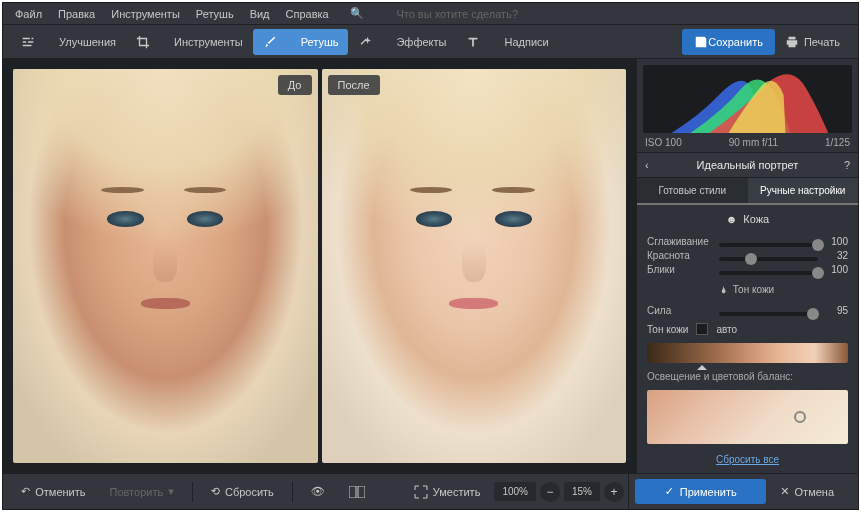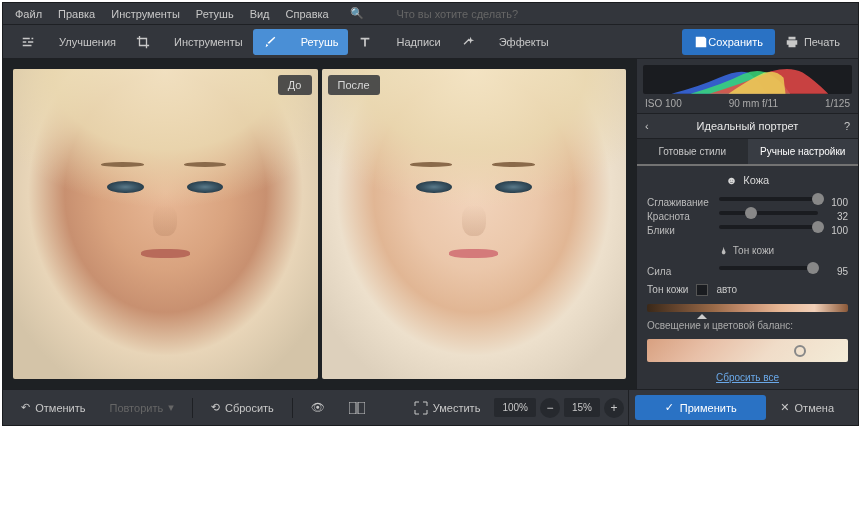--- a/index.html
+++ b/index.html
@@ -1,17 +1,17 @@
 <!DOCTYPE html>
 <html><head>
 <meta charset="utf-8">
 <style>
 *{margin:0;padding:0;box-sizing:border-box;font-family:Arial,sans-serif;user-select:none}
 body{background:#fff;width:861px;height:512px;overflow:hidden}
-.app{width:857px;height:424px;margin:2px;background:#2a2d32;border:1px solid #1a1c1f;display:flex;flex-direction:column;font-size:11px;color:#c8c8c8}
+.app{width:857px;height:508px;margin:2px;background:#2a2d32;border:1px solid #1a1c1f;display:flex;flex-direction:column;font-size:11px;color:#c8c8c8}
 .menubar{height:22px;background:#33363c;display:flex;align-items:center;padding:0 4px;border-bottom:1px solid #1e2024}
 .menubar span{padding:3px 8px;cursor:pointer}
 .search-icon{margin-left:6px;color:#888}
 .search-text{color:#666;margin-left:16px}
 .toolbar{height:34px;background:#33363c;display:flex;align-items:center;padding:0 8px;border-bottom:1px solid #1e2024}
 .tab{display:flex;align-items:center;padding:6px 10px;gap:24px;cursor:pointer;border-radius:3px}
 .tab.active{background:#4a8fd6;color:#fff}
 .tab svg{width:14px;height:14px}
 .spacer{flex:1}
 .btn-save{background:#2a72c4;color:#fff;padding:6px 12px;border-radius:3px;display:flex;align-items:center;cursor:pointer}
@@ -37,21 +37,21 @@
 .meta{display:flex;justify-content:space-between;padding:4px 8px;font-size:10px;color:#aaa}
 .panel-head{display:flex;align-items:center;padding:6px 8px;border-top:1px solid #1e2024;border-bottom:1px solid #1e2024;background:#33363c}
 .panel-head .back{cursor:pointer;width:16px}
 .panel-head .title{flex:1;text-align:center;color:#e8e8e8}
 .panel-head .help{cursor:pointer;width:16px;text-align:right}
 .subtabs{display:flex;border-bottom:2px solid #737373}
 .subtab{flex:1;text-align:center;padding:7px 0;cursor:pointer;background:#2a2d32;font-size:10px}
 .subtab.active{background:#383c43;color:#fff}
 .section-head{display:flex;justify-content:center;align-items:center;gap:6px;padding:8px 0;color:#d8d8d8;font-size:11px}
 .sliders{padding:0 10px}
-.slider-row{display:flex;align-items:flex-start;margin:3px 0;gap:6px;font-size:10px}
+.slider-row{display:flex;align-items:flex-end;margin:3px 0;gap:6px;font-size:10px}
 .slider-row .lbl{width:66px;color:#bbb}
 .slider-row .track{flex:1;height:4px;background:#1a1c20;border-radius:2px;position:relative}
 .slider-row .thumb{position:absolute;top:-4px;width:12px;height:12px;background:#888;border-radius:50%;transform:translateX(-50%)}
 .slider-row .val{width:24px;text-align:right;color:#ccc}
 .subsection{text-align:center;padding:6px 0;color:#bbb;font-size:10px;display:flex;justify-content:center;gap:6px}
 .tone-row{display:flex;align-items:center;gap:8px;padding:4px 10px;font-size:10px}
 .checkbox{width:12px;height:12px;background:#1a1c20;border:1px solid #555}
 .gradient-bar{margin:4px 10px;height:20px;border-radius:2px;position:relative}
 .skin-grad{background:linear-gradient(90deg,#3a2818,#6a4830,#9a6a48,#c89070,#e8b896,#f2d0b8,#8a5838)}
 .tri{position:absolute;bottom:-7px;left:25%;width:0;height:0;border:5px solid transparent;border-bottom-color:#ccc}
@@ -98,29 +98,29 @@
         <span>Инструменты</span>
       </div>
     <div class="tab active">
         <svg viewBox="0 0 16 16">
           <path fill="currentColor" d="M13 2l1 1-7 7-2-1z M4 10l2 2-3 2z"></path>
         </svg>
         <span>Ретушь</span>
       </div>
     <div class="tab">
         <svg viewBox="0 0 16 16">
+          <path fill="currentColor" d="M11 2l1 3 3 1-3 1-1 3-1-3-3-1 3-1z M3 10l6-6 1 1-6 6z"></path>
+        </svg>
+        <span>Эффекты</span>
+      </div>
+    <div class="tab">
+        <svg viewBox="0 0 16 16">
           <path fill="currentColor" d="M3 3h10v2h-4v8h-2V5H3z"></path>
         </svg>
         <span>Надписи</span>
-      </div>
-    <div class="tab">
-        <svg viewBox="0 0 16 16">
-          <path fill="currentColor" d="M11 2l1 3 3 1-3 1-1 3-1-3-3-1 3-1z M3 10l6-6 1 1-6 6z"></path>
-        </svg>
-        <span>Эффекты</span>
       </div>
     <div class="spacer"></div>
     <div class="btn-save">
         <svg width="14" height="14" viewBox="0 0 16 16">
           <path fill="#fff" d="M2 2h10l2 2v10H2z M4 4h6v3H4z M5 10h6v4H5z"></path>
         </svg>
         <span>Сохранить</span>
       </div>
     <div class="btn-print">
         <svg width="14" height="14" viewBox="0 0 16 16">

